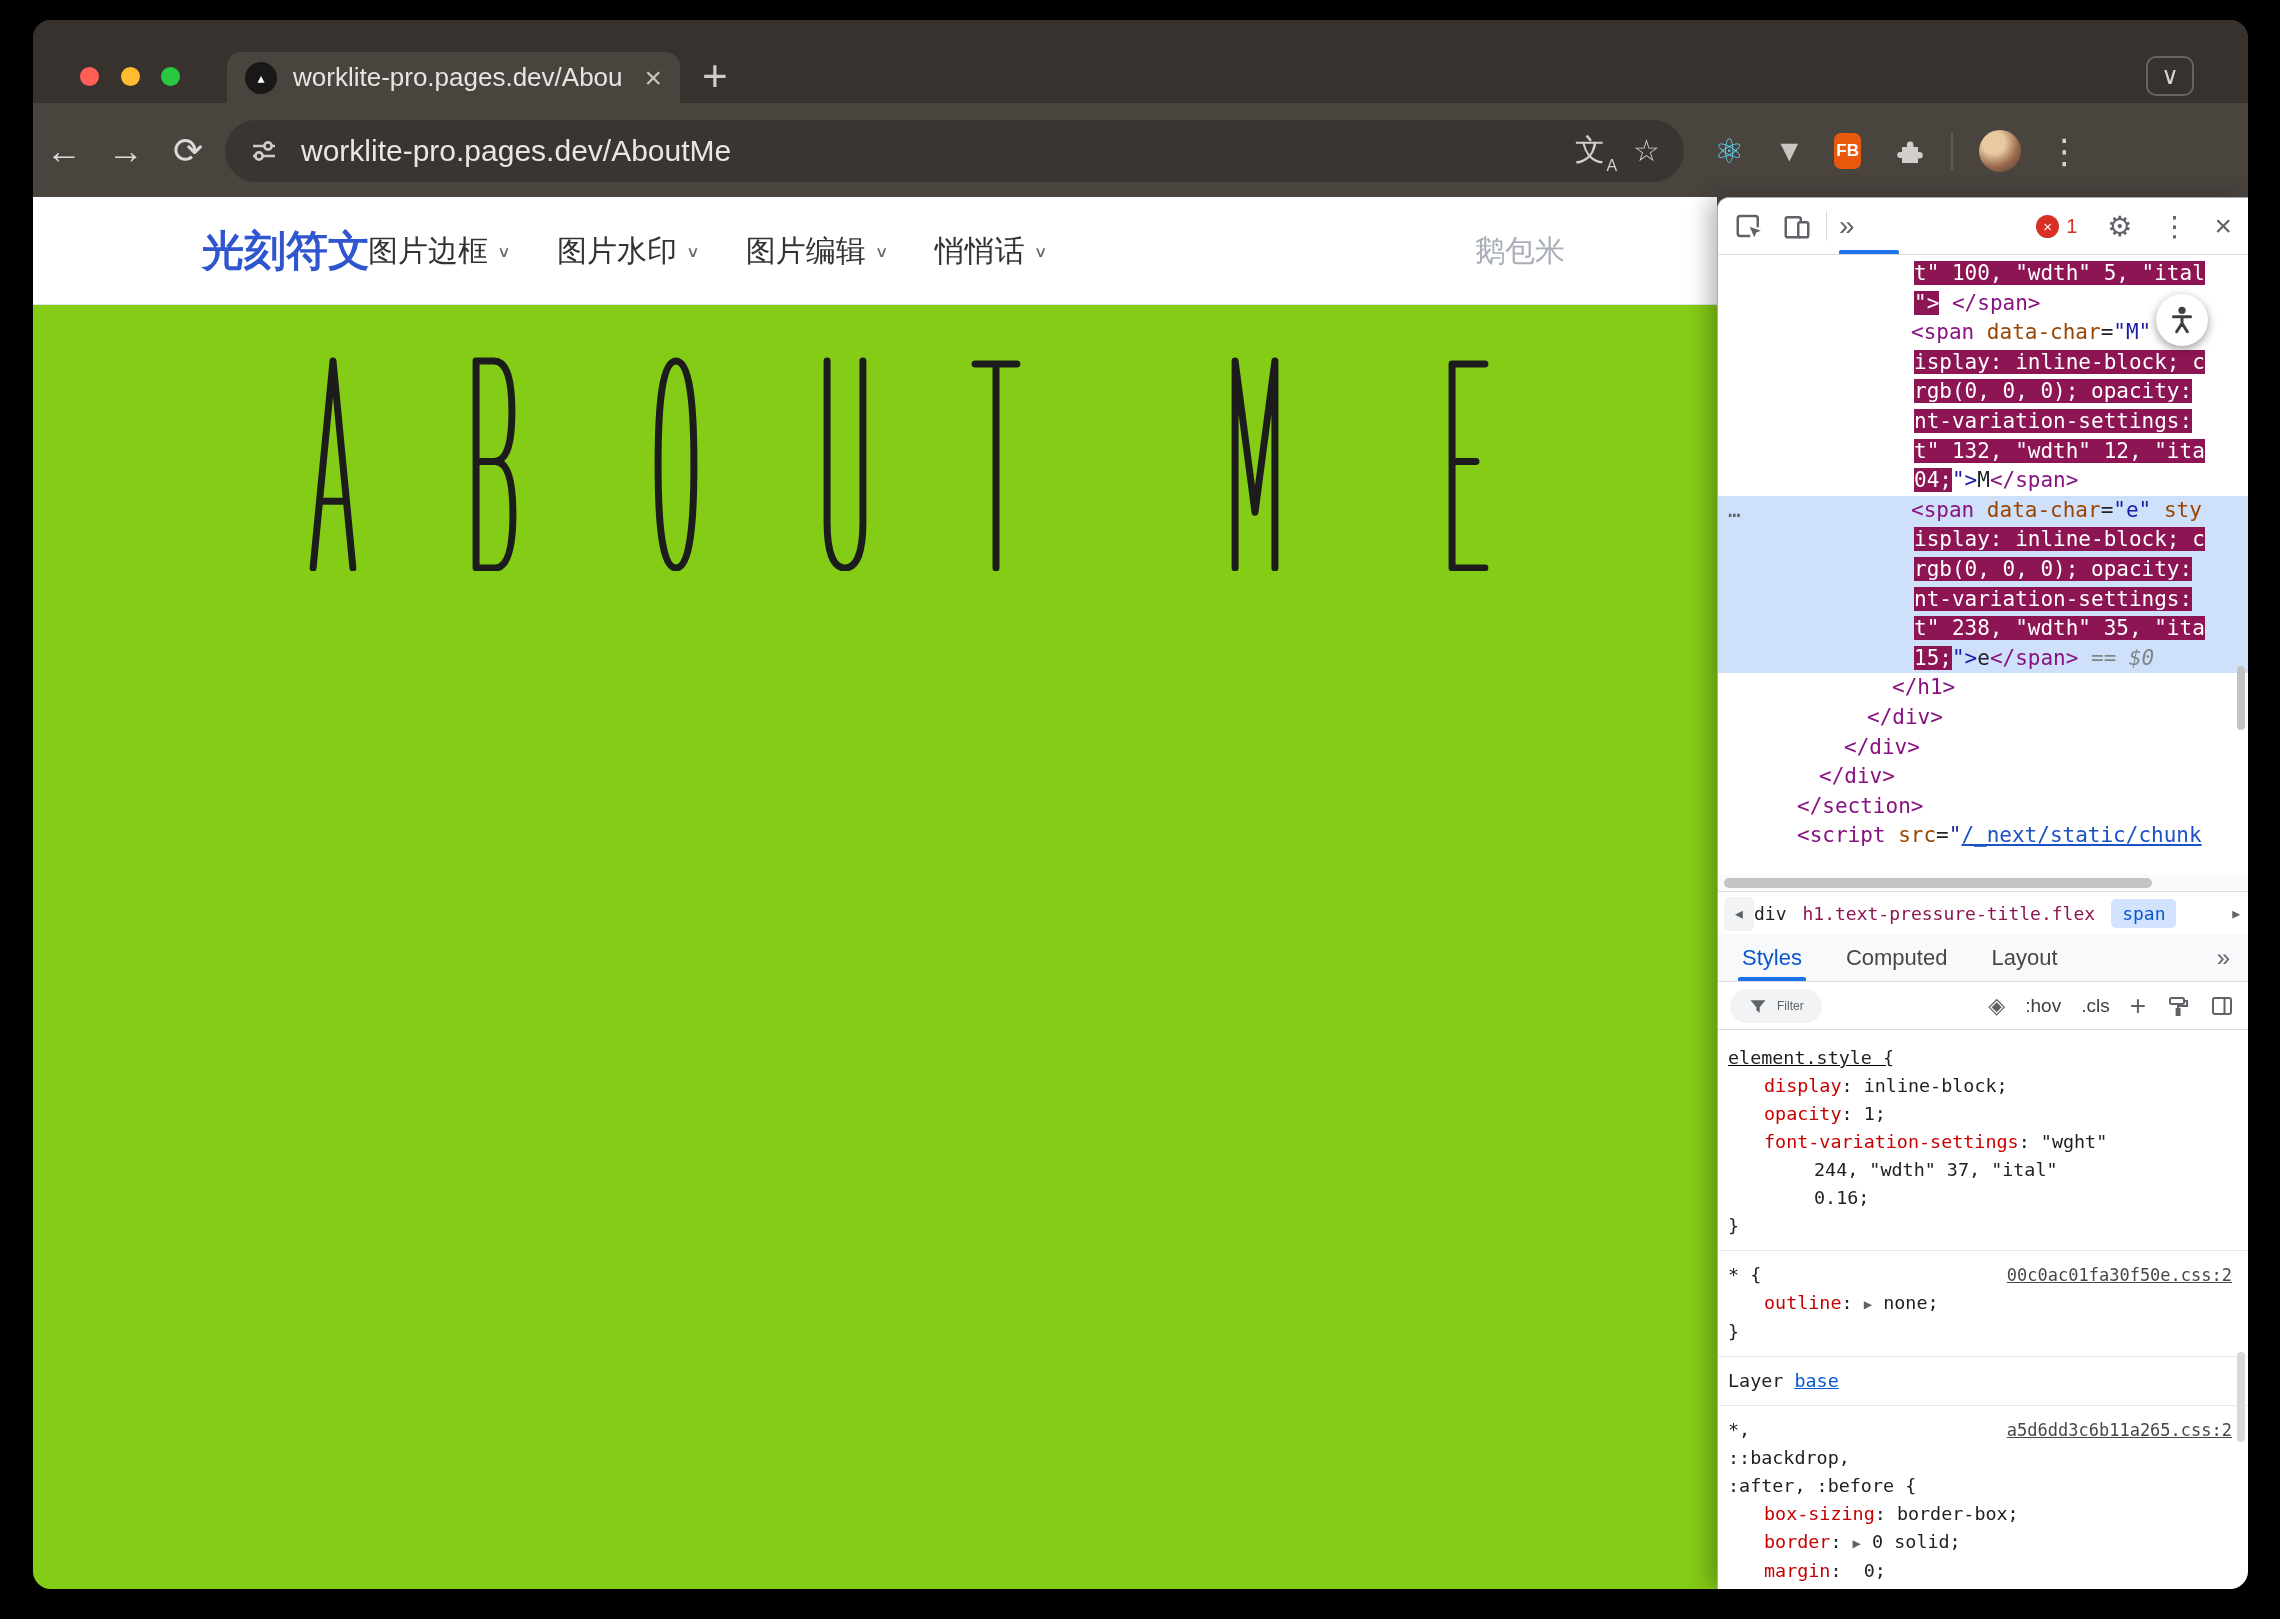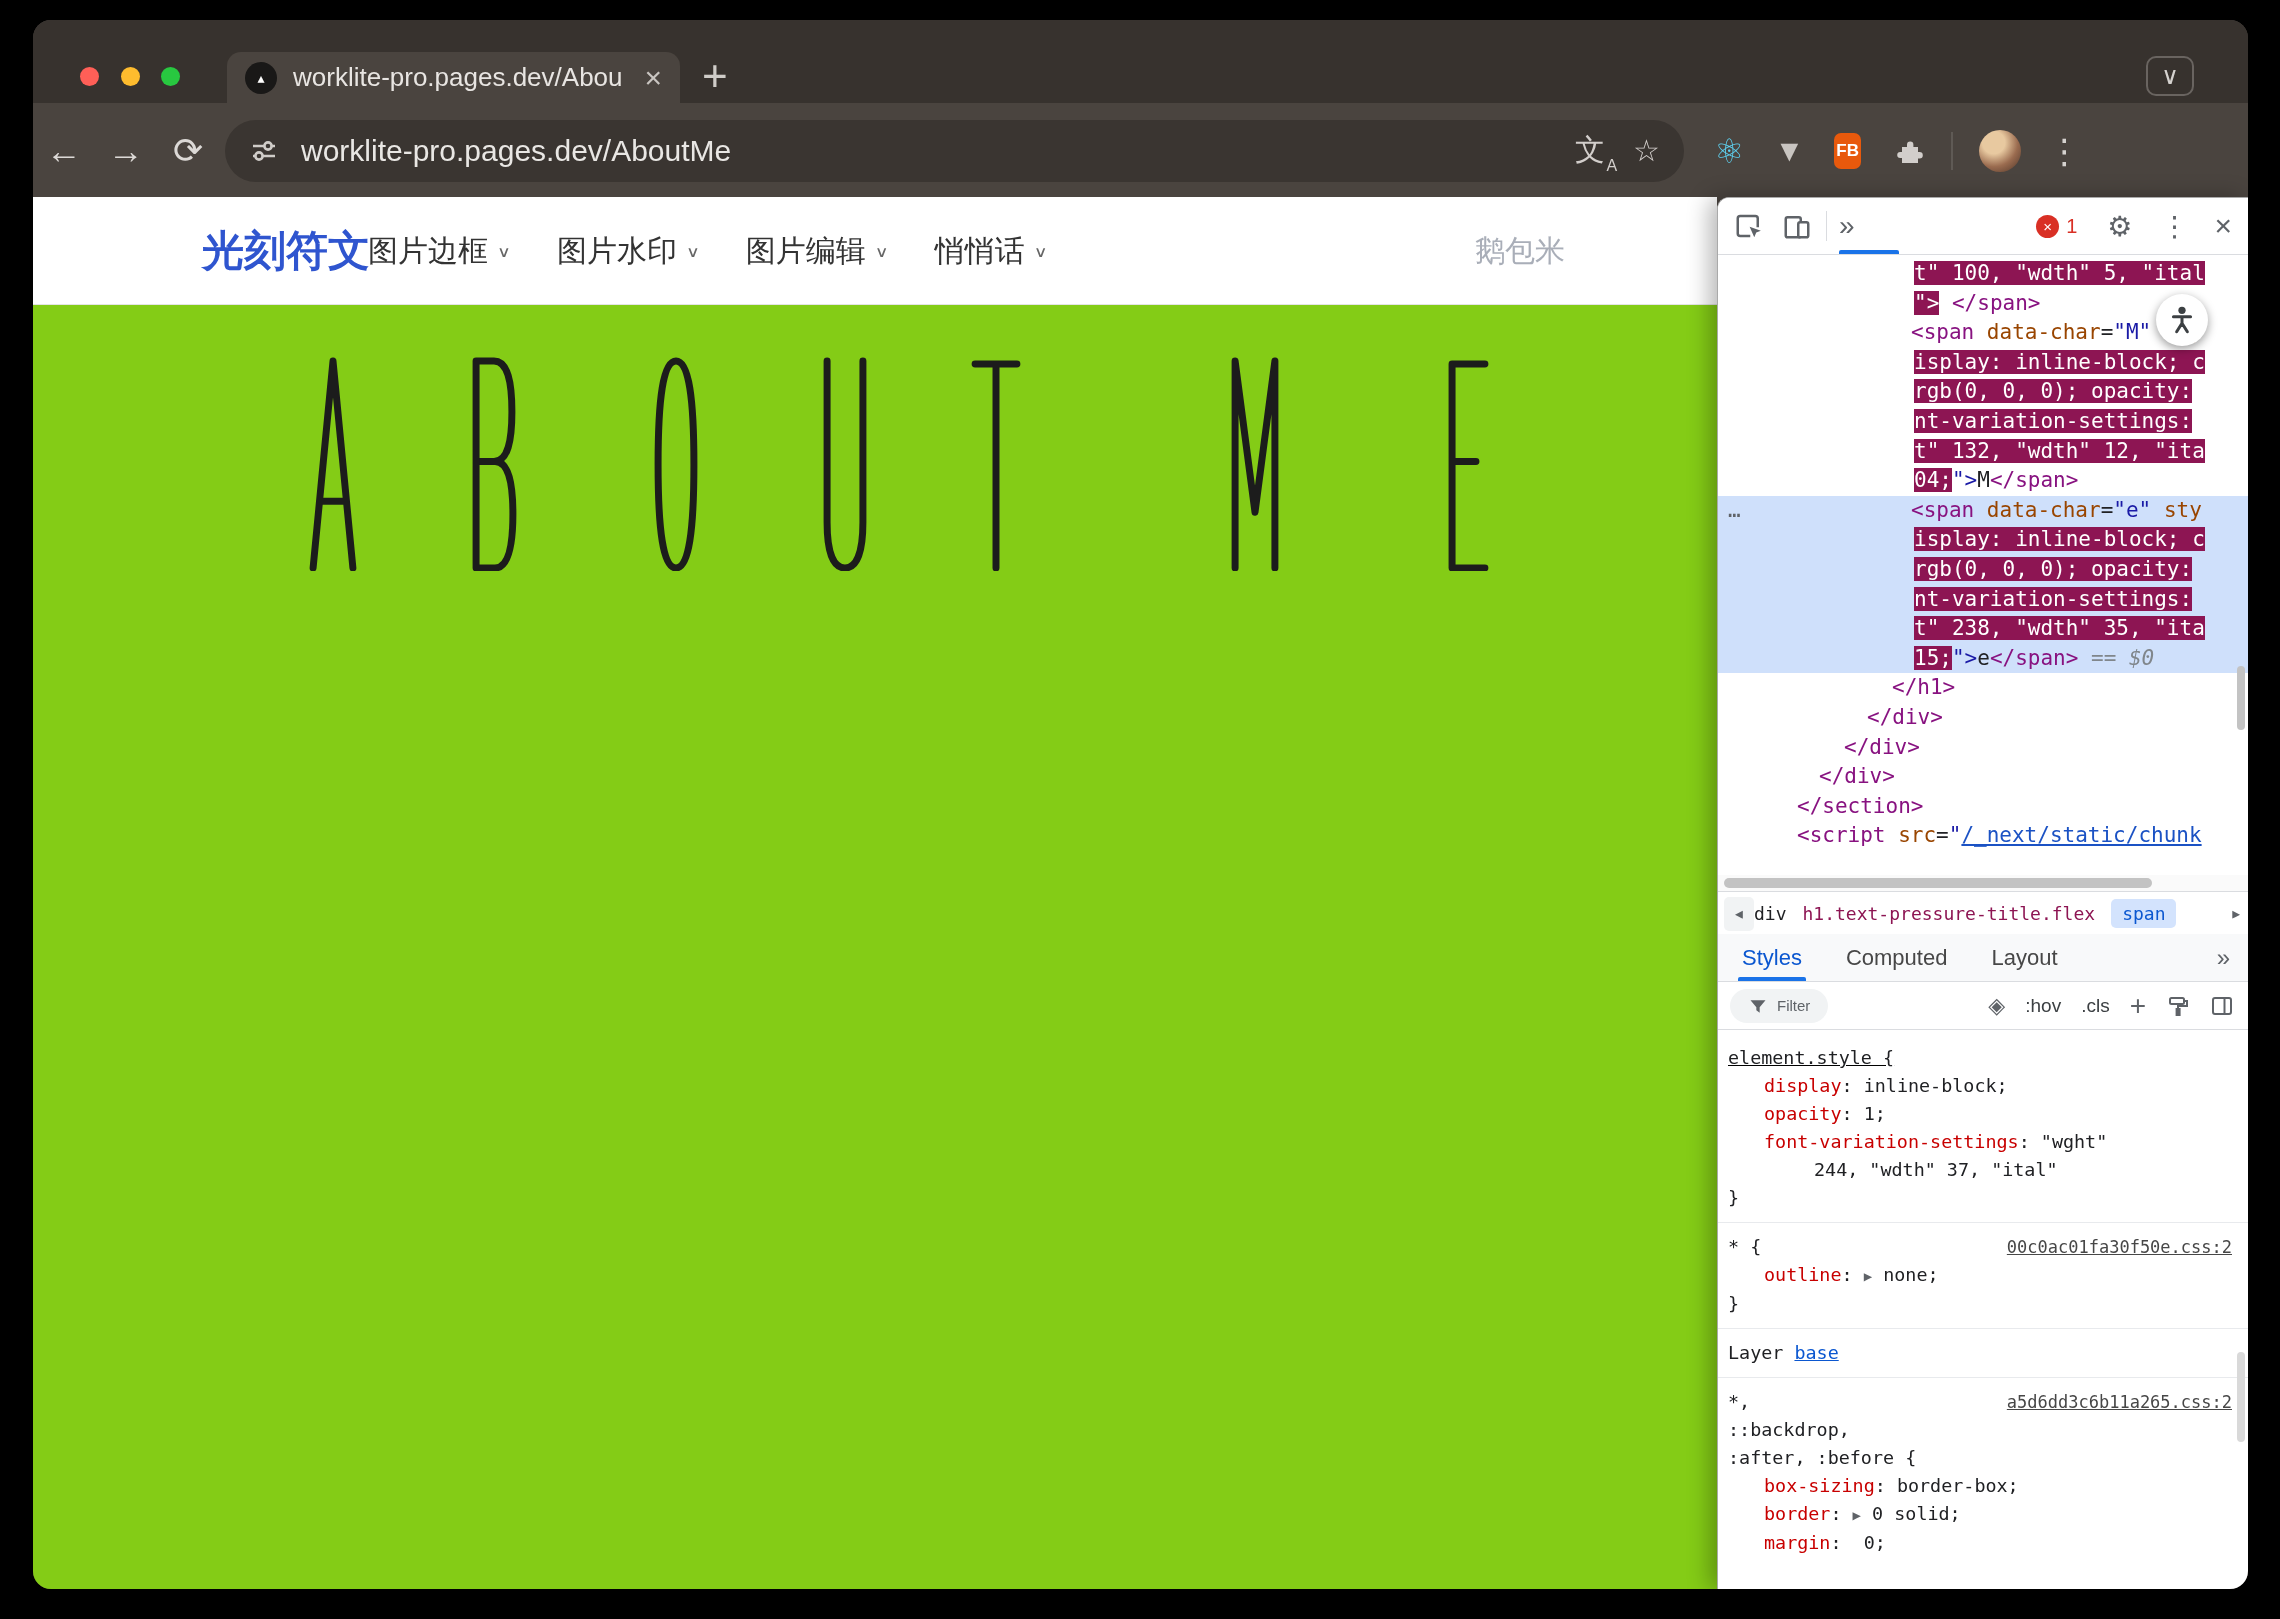--- a/index.html
+++ b/index.html
@@ -113,21 +113,21 @@
   .dt-tabs-items { display:flex; align-items:center; height:100%; margin-left:24px; gap:44px; }
   .dt-tab { color:#474747; height:100%; display:flex; align-items:center; position:relative; }
   .dt-tab.active { color:#0b57d0; }
   .dt-tab.active::after { content:""; position:absolute; left:-4px; right:-4px; bottom:0; height:4px;
     background:#1a73e8; border-radius:2px 2px 0 0; }
   .dt-tabs .more { margin-left:auto; margin-right:18px; color:#5f6368; font-size:24px; }
 
   .dt-filter { position:absolute; left:0; top:784px; width:100%; height:48px; background:#fff;
     border-bottom:1px solid #dadce0; display:flex; align-items:center; }
   .filter-pill { margin-left:12px; height:34px; background:#f1f3f4; border-radius:17px; display:flex;
-    align-items:center; padding:0 18px; color:#5f6368; font-size:15px; gap:9px; }
+    align-items:center; padding:0 18px; color:#5f6368; font-size:12px; gap:9px; }
   .filter-icons { margin-left:auto; display:flex; align-items:center; gap:20px; margin-right:14px; color:#5f6368; }
   .small-txt-btn { font-size:19px; color:#3c4043; }
   .plus-btn { font-size:28px; color:#5f6368; }
 
   .dt-styles { position:absolute; left:0; top:832px; width:100%; height:560px; overflow:hidden; padding-top:14px;
     font-family:"DejaVu Sans Mono", monospace; font-size:18.4px; }
   .dt-styles .code-line { line-height:28px; white-space:pre; position:relative; }
   .sheet-link { float:right; margin-right:16px; font-size:17px; color:#474747; text-decoration:underline; }
   .rule-divider { border-top:1px solid #e8eaed; margin:10px 0; }
 
@@ -351,20 +351,21 @@
           </svg>
       </div>
     </div>
 
     <div class="dt-styles">
         <div class="code-line" style="padding-left: 10px; text-decoration: underline;"><span class="s-plain">element.style {</span></div>
         <div class="code-line" style="padding-left: 46px;"><span class="s-prop">display</span><span class="s-plain">: inline-block;</span></div>
         <div class="code-line" style="padding-left: 46px;"><span class="s-prop">opacity</span><span class="s-plain">: 1;</span></div>
         <div class="code-line" style="padding-left: 46px;"><span class="s-prop">font-variation-settings</span><span class="s-plain">: "wght"</span></div>
         <div class="code-line" style="padding-left: 96px;"><span class="s-plain">244, "wdth" 37, "ital"</span></div>
+        <div class="code-line" style="padding-left: 96px;"><span class="s-plain">0.16;</span></div>
         <div class="code-line" style="padding-left: 10px;"><span class="s-plain">}</span></div>
         <div class="rule-divider"></div>
         <div class="code-line" style="padding-left: 10px;"><span class="sheet-link">00c0ac01fa30f50e.css:2</span><span class="s-plain">* {</span></div>
         <div class="code-line" style="padding-left: 46px;"><span class="s-prop">outline</span><span class="s-plain">: </span><span class="s-tri">▶</span><span class="s-plain"> none;</span></div>
         <div class="code-line" style="padding-left: 10px;"><span class="s-plain">}</span></div>
         <div class="rule-divider"></div>
         <div class="code-line" style="padding-left: 10px;"><span class="s-plain">Layer </span><span class="s-link2">base</span></div>
         <div class="rule-divider"></div>
         <div class="code-line" style="padding-left: 10px;"><span class="sheet-link">a5d6dd3c6b11a265.css:2</span><span class="s-plain">*,</span></div>
         <div class="code-line" style="padding-left: 10px;"><span class="s-plain">::backdrop,</span></div>

